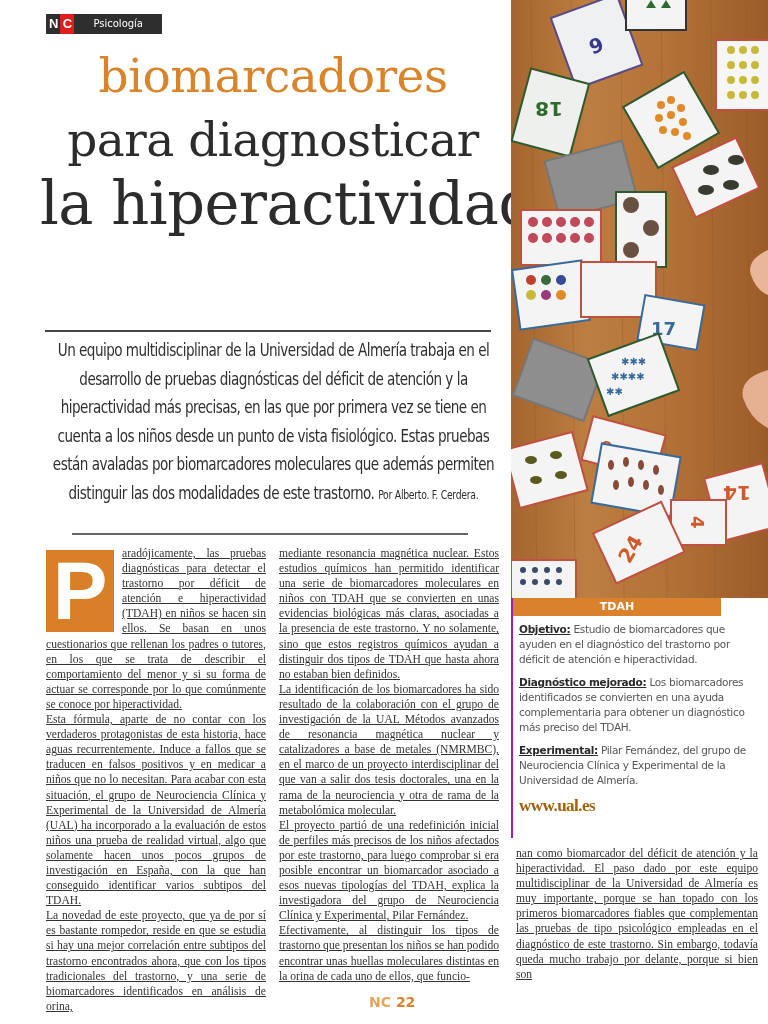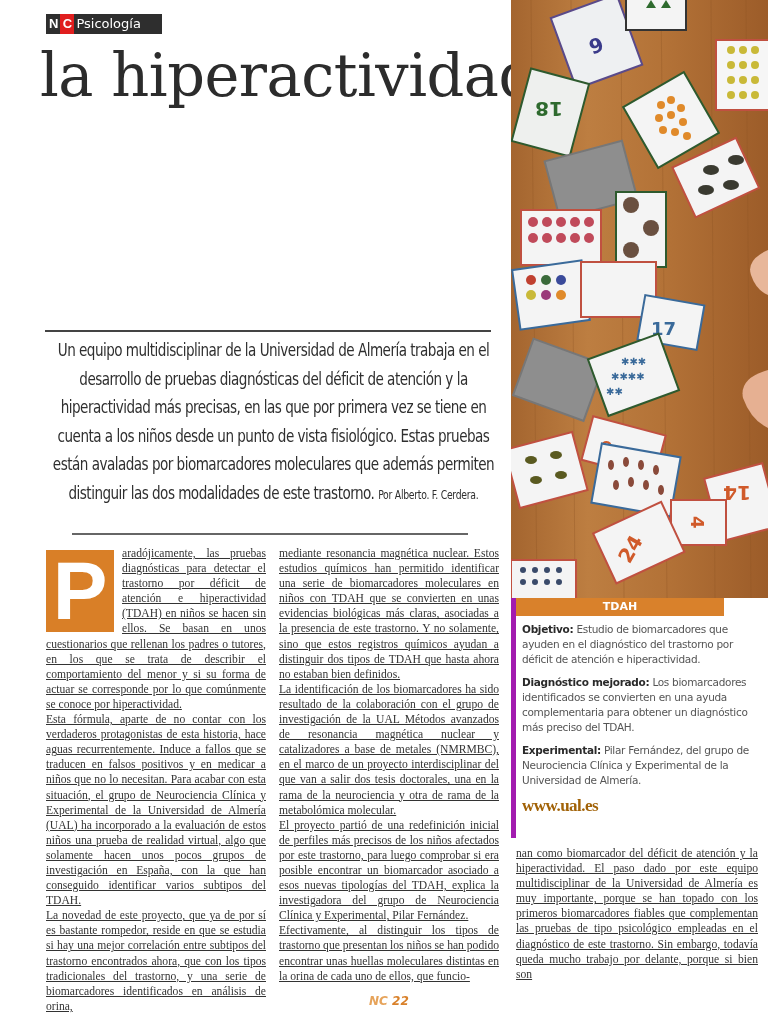--- a/index.html
+++ b/index.html
@@ -3,21 +3,21 @@
 <meta charset="utf-8">
 <style>
   * { box-sizing: border-box; margin: 0; padding: 0; }
   html, body { width: 768px; height: 1024px; background: #ffffff; overflow: hidden; }
   body { position: relative; font-family: "Liberation Serif", "DejaVu Serif", serif; color: #2b2b2b; }
 
   
   .section-tag { position: absolute; left: 46px; top: 14px; height: 20px; width: 116px; background: #2e2e2e; display: flex; align-items: center; }
   .tag-n { color: #ffffff; font-family: "Liberation Sans", sans-serif; font-weight: bold; font-size: 13px; padding: 0 2px 0 3px; line-height: 20px; }
   .tag-c { background: #e01e1e; color: #ffffff; font-family: "Liberation Sans", sans-serif; font-weight: bold; font-size: 13px; width: 14px; height: 20px; line-height: 20px; text-align: center; }
-  .tag-label { color: #ffffff; font-family: "DejaVu Sans", sans-serif; font-size: 13px; padding-left: 2px; line-height: 20px; }
+  .tag-label { color: #ffffff; font-family: "DejaVu Sans", sans-serif; font-size: 10px; padding-left: 19px; line-height: 20px; }
 
   
   .headline { position: absolute; left: 40px; top: 44px; width: 466px; text-align: center; font-family: "DejaVu Serif", serif; font-weight: normal; color: #2c2c2c; line-height: 64px; letter-spacing: -0.5px; }
   .headline .line { display: block; white-space: nowrap; }
   .headline .l1 { font-size: 48px; }
   .headline .l2 { font-size: 47px; color: #d8842a; }
   .headline .l3 { font-size: 47px; }
   .headline .l4 { font-size: 59px; }
 
   .rule-top { position: absolute; left: 45px; top: 330px; width: 446px; height: 2px; background: #444; }
@@ -33,40 +33,42 @@
   .col1 { left: 46px; top: 546px; width: 220px; }
   .col2 { left: 279px; top: 546px; width: 220px; }
   .col3 { left: 516px; top: 846px; width: 242px; }
 
   .dropcap { float: left; width: 68px; height: 82px; background: #d97f27; color: #fff; font-family: "Liberation Sans", "DejaVu Sans", sans-serif; font-weight: bold; font-size: 82px; line-height: 82px; text-align: center; margin: 4px 8px 2px 0; }
 
   
   .photo { position: absolute; left: 511px; top: 0; width: 257px; height: 598px; background: #b27338; overflow: hidden; }
 
   
-  .infobox { position: absolute; left: 511px; top: 598px; width: 257px; height: 240px; background: #ffffff; border-left: 5px solid #a21caf; }
+  .infobox { position: absolute; left: 511px; top: 598px; width: 257px; height: 240px; background: #ffffff; border-left: 2px solid #a21caf; }
   .infobox-header { margin-left: 0; width: 208px; height: 18px; background: #d9812b; color: #fff; font-family: "DejaVu Sans", sans-serif; font-weight: bold; font-size: 11px; text-align: center; line-height: 18px; margin-left: 0; }
   .infobox-body { padding: 6px 12px 0 6px; font-family: "DejaVu Sans", sans-serif; font-size: 10.5px; line-height: 15px; color: #555; letter-spacing: -0.3px; }
   .infobox-body p { margin-bottom: 8px; }
-  .infobox-body b { color: #2a2a2a; }
+  .infobox-body b { color: #2a2a2a; text-decoration: underline; }
   .infobox-url { font-family: Liberation Serif, serif; font-weight: bold; font-size: 17px; color: #a16207; padding-left: 6px; letter-spacing: -0.5px; }
 
-  .folio { position: absolute; left: 369px; top: 994px; font-family: "DejaVu Sans", sans-serif; font-weight: bold; font-size: 12px; color: #e6a35a; font-style: italic; }
+  .folio { position: absolute; left: 369px; top: 994px; font-family: "DejaVu Sans", sans-serif; font-weight: bold; font-size: 14px; color: #e6a35a; }
   .folio .num { color: #d9812b; }
 </style>
 </head>
 <body>
 
 <div class="section-tag">
   <span class="tag-n">N</span>
   <span class="tag-c">C</span>
   <span class="tag-label">Psicología</span>
 </div>
 
 <h1 class="headline">
+  <span class="line l2">biomarcadores</span>
+  <span class="line l3">para diagnosticar</span>
   <span class="line l4">la hiperactividad</span>
 </h1>
 
 <div class="rule-top"></div>
 
 <div class="lead">
   <span>Un equipo multidisciplinar de la Universidad de Almería trabaja en el desarrollo de pruebas diagnósticas del déficit de atención y la hiperactividad más precisas, en las que por primera vez se tiene en cuenta a los niños desde un punto de vista fisiológico. Estas pruebas están avaladas por biomarcadores moleculares que además permiten distinguir las dos modalidades de este trastorno.</span>
   <span class="byline">Por Alberto. F. Cerdera.</span>
 </div>
 

